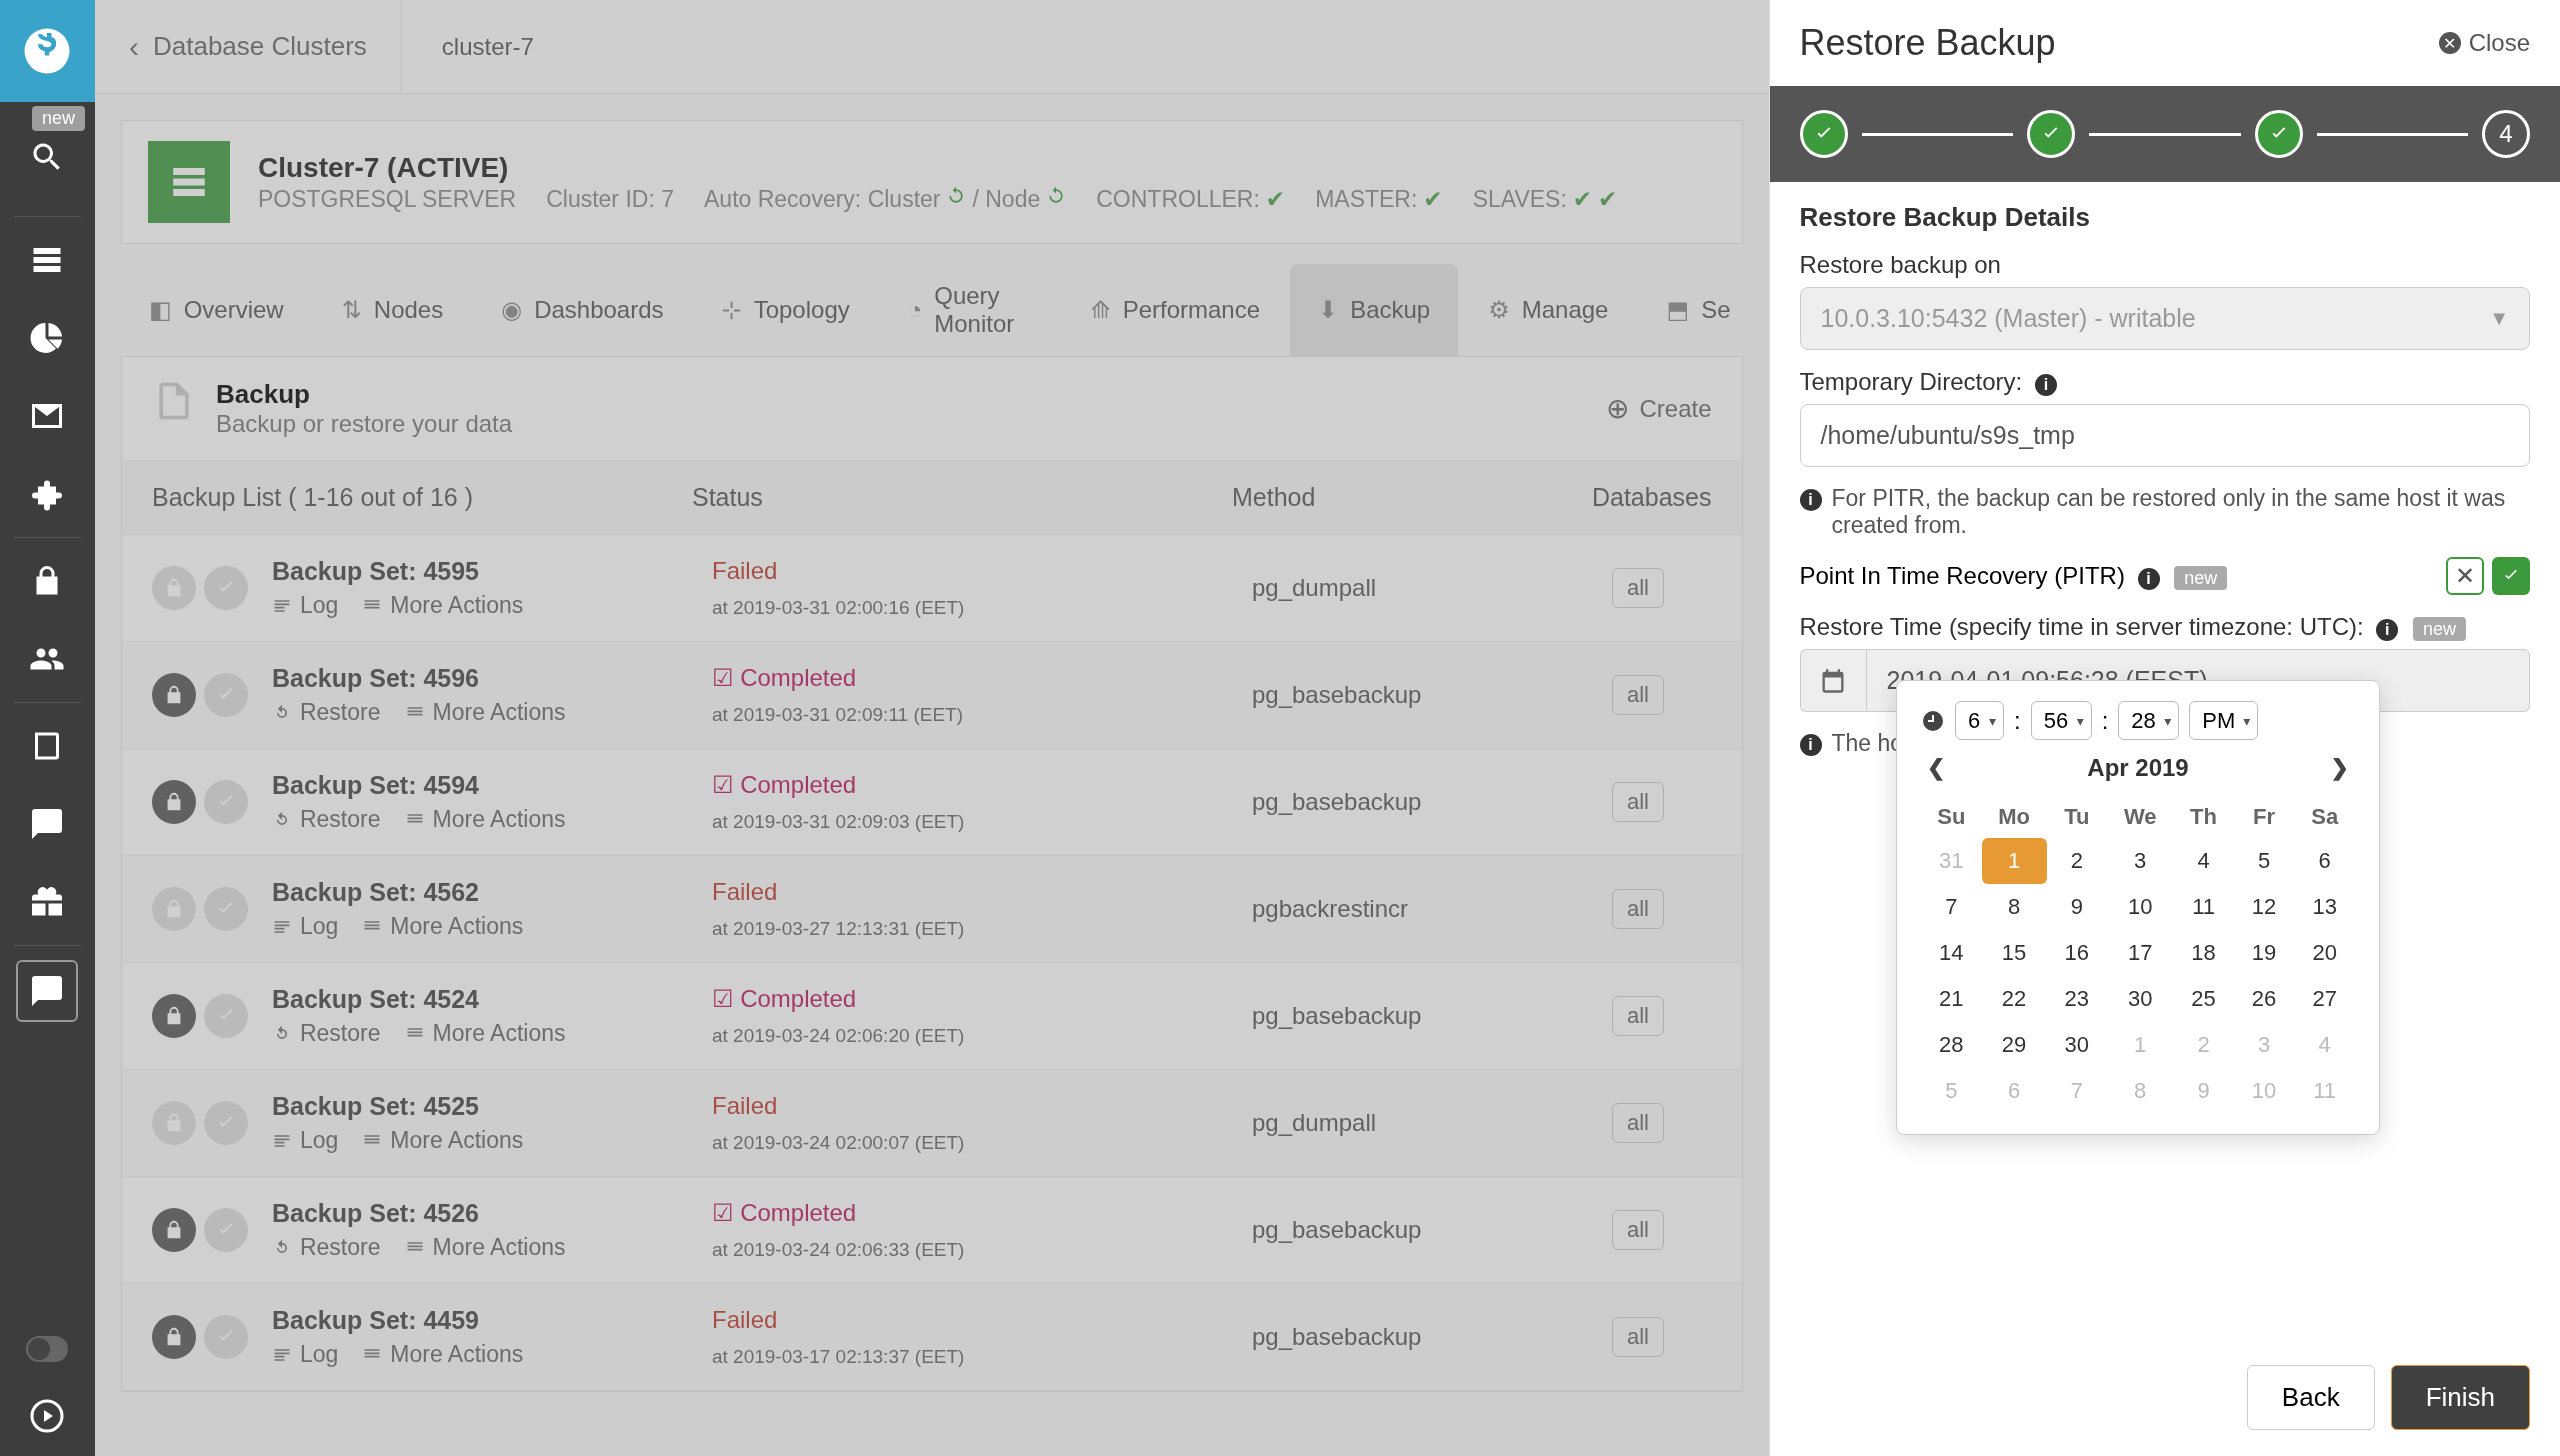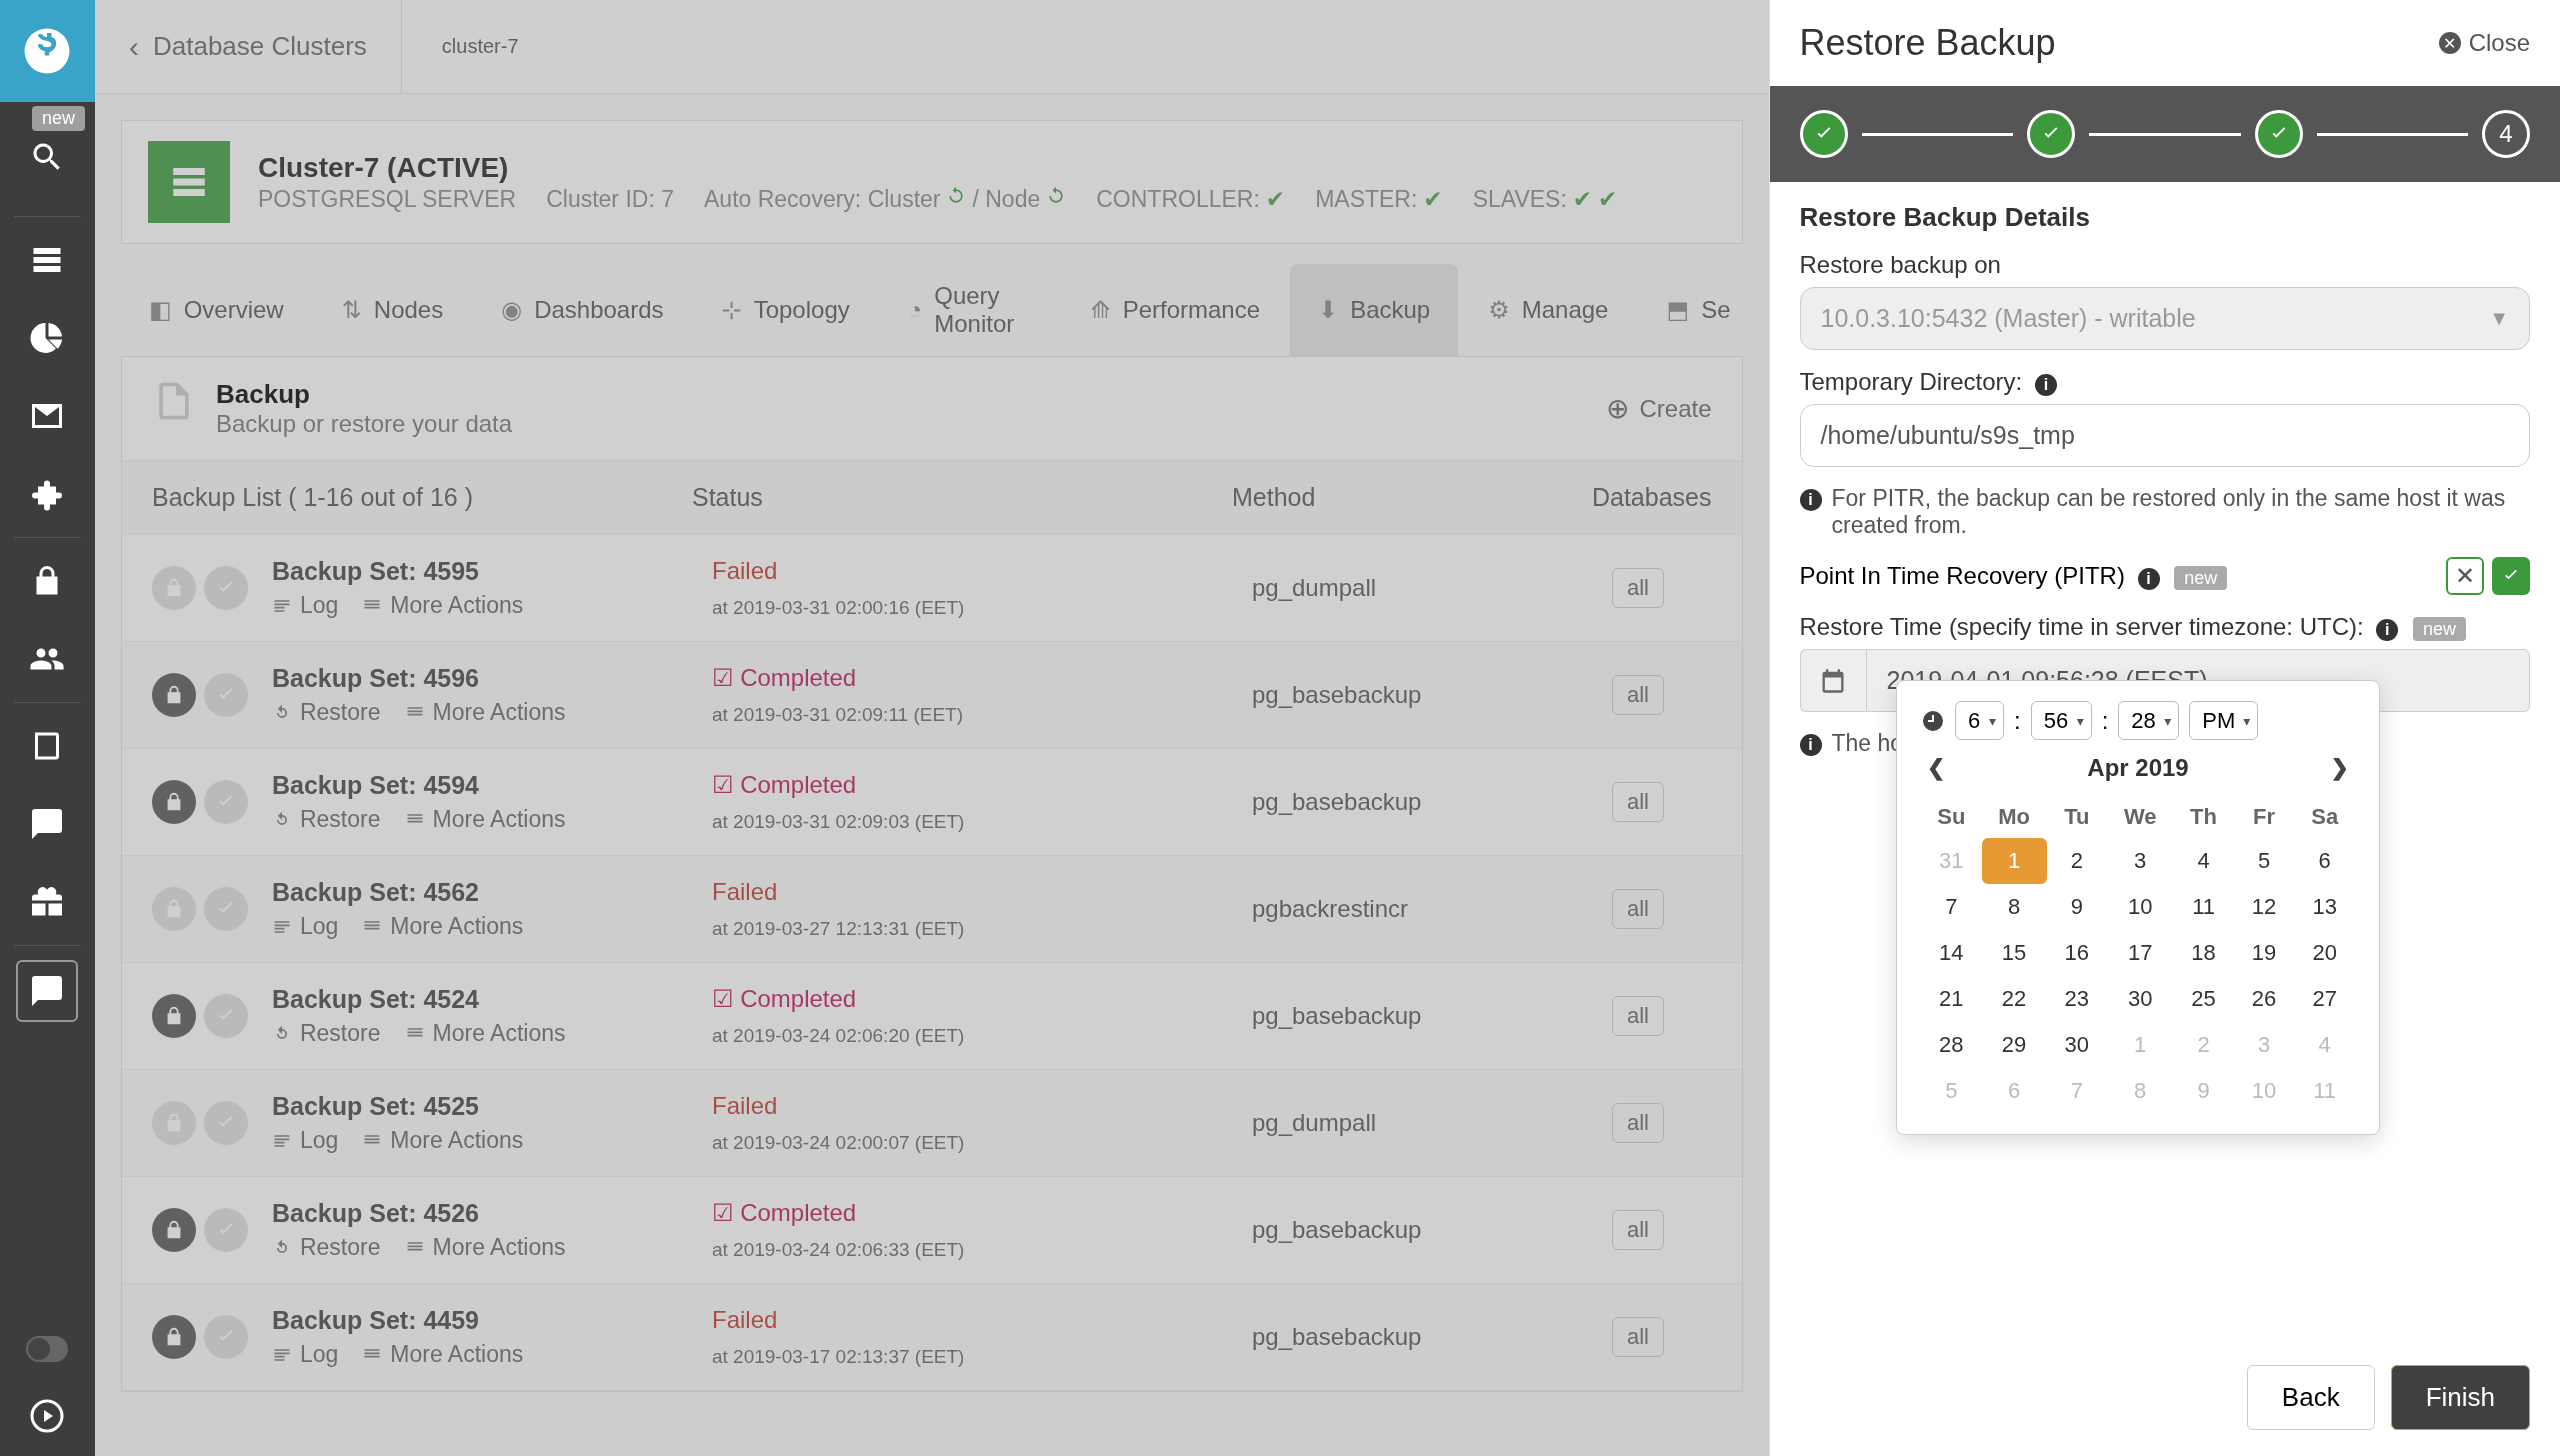--- a/index.html
+++ b/index.html
@@ -20,21 +20,21 @@
 .rail .toggle { width:42px; height:26px; border-radius:13px; background:#666; position:relative; margin:24px 0;}
 .rail .toggle::after {content:""; position:absolute; width:22px;height:22px;border-radius:50%;background:#444;left:2px;top:2px;}
 
 
 .main { flex: 1; position: relative; background: #fafafa; }
 .dim-layer { position:absolute; inset:0; background:rgba(120,120,120,0.35); z-index:5; pointer-events:none; }
 
 .breadcrumb { height: 94px; display:flex; align-items:center; background:#fdfdfd; border-bottom:1px solid #e4e4e4; }
 .breadcrumb .bc1 { padding:0 34px; display:flex; align-items:center; gap:14px; color:#666; font-size:26px; border-right:1px solid #e4e4e4; height:100%;}
 .breadcrumb .bc1 .chev {font-size:30px;}
-.breadcrumb .bc2 { padding:0 40px; color:#555; font-size:20px; }
+.breadcrumb .bc2 { padding:0 40px; color:#555; font-size:24px; }
 
 .header-block { margin:26px 26px 0 26px; background:#fff; border:1px solid #e4e4e4; display:flex; align-items:center; padding:20px 26px; gap:28px;}
 .header-block .icon-sq { width:82px; height:82px; background:#3c9a3c; display:flex;align-items:center;justify-content:center;}
 .header-block .icon-sq svg{width:42px;height:42px;fill:#fff;}
 .header-block .meta .title{font-size:28px;font-weight:700;color:#222;}
 .header-block .meta .sub{color:#888;font-size:23px;margin-top:2px; display:flex; gap:30px; align-items:center;}
 .header-block .meta .sub .green{color:#4aa04a;}
 .header-block .meta .sub .chip{display:inline-flex;gap:6px;}
 .header-block .meta .sub svg{width:20px;height:20px;}
 
@@ -88,21 +88,21 @@
 .step{width:48px;height:48px;border-radius:50%;display:flex;align-items:center;justify-content:center;border:3px solid #fff;color:#fff;}
 .step.done{background:#3c9a3c;}
 .step.cur{background:#555;}
 .step-line{flex:1;height:3px;background:#fff;}
 .step svg{width:22px;height:22px;fill:#fff;}
 
 .side-body{padding:20px 30px;overflow:auto;display:flex;flex-direction:column;gap:18px;}
 .side-body h3{font-size:26px;font-weight:700;color:#333;}
 .side-body label{font-size:24px;color:#333;display:block;margin-bottom:8px;}
 .side-body .infoicon{display:inline-flex;width:22px;height:22px;border-radius:50%;background:#333;color:#fff;font-size:16px;align-items:center;justify-content:center;font-weight:700;margin-left:6px;}
-.select, .input{width:100%;border:1px solid #ccc;border-radius:14px;padding:16px 20px;font-size:25px;color:#555;background:#fff;display:flex;justify-content:space-between;align-items:center;}
+.select, .input{width:100%;border:1px solid #ccc;border-radius:8px;padding:16px 20px;font-size:25px;color:#555;background:#fff;display:flex;justify-content:space-between;align-items:center;}
 .select.disabled, .input.disabled{background:#eee;color:#999;}
 .select .caret{font-size:20px;}
 .note{font-size:23px;color:#555;display:flex;gap:10px;align-items:flex-start;}
 .note .infoicon{flex:none;margin:4px 0 0 0;}
 .pitr-row{display:flex;justify-content:space-between;align-items:center;}
 .pitr-toggle{display:flex;gap:8px;}
 .pitr-toggle .x{border:2px solid #3c9a3c;border-radius:6px;width:38px;height:38px;display:flex;align-items:center;justify-content:center;color:#555;}
 .pitr-toggle .v{background:#3c9a3c;border-radius:6px;width:38px;height:38px;display:flex;align-items:center;justify-content:center;}
 .pitr-toggle .v svg{width:20px;height:20px;fill:#fff;}
 .badge-new{background:#aaa;color:#fff;font-size:18px;padding:2px 10px;border-radius:4px;margin-left:8px;}

